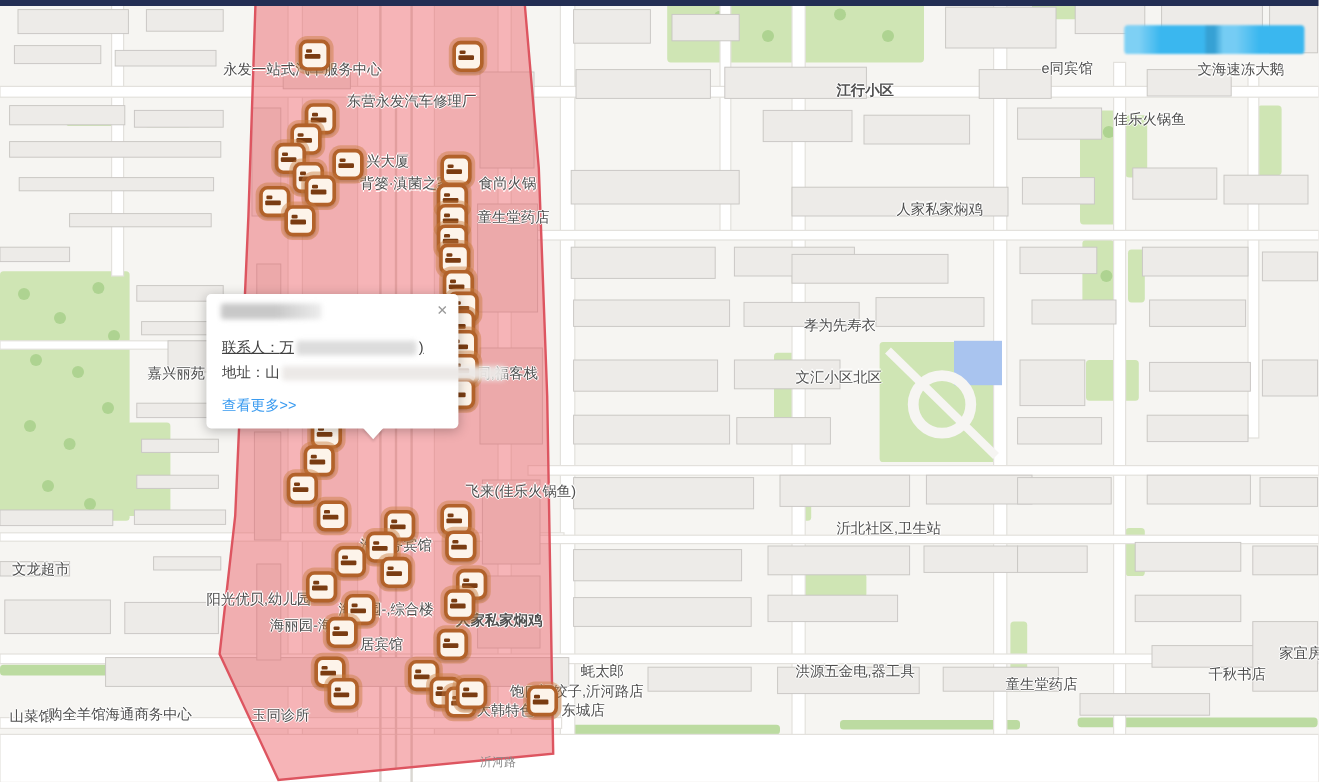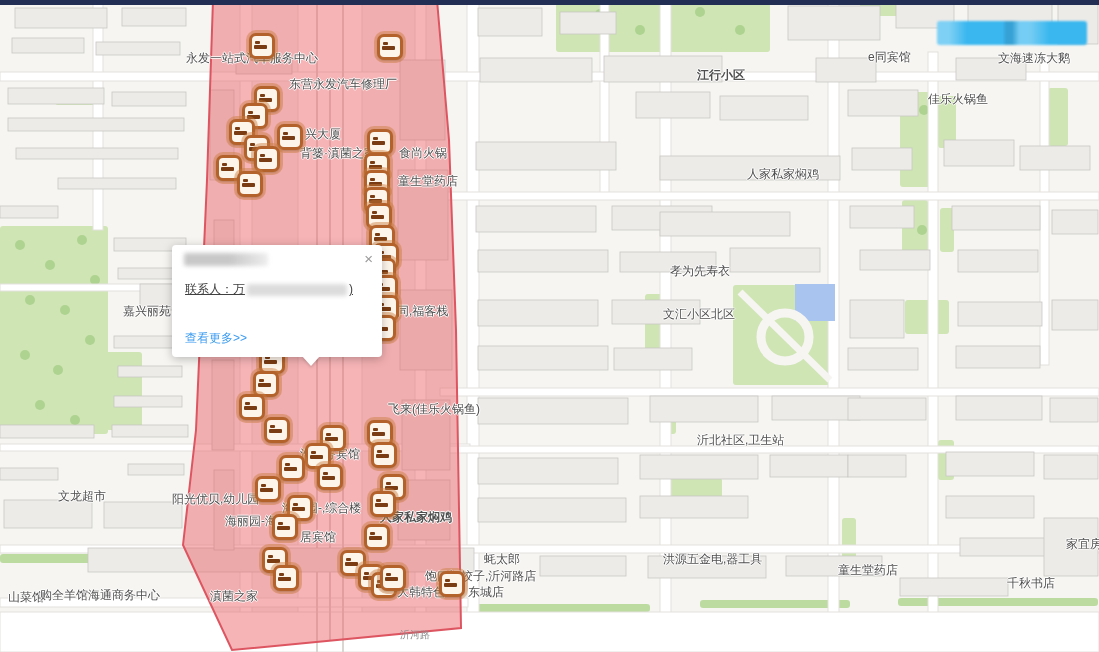--- a/index.html
+++ b/index.html
@@ -240,32 +240,32 @@
       <div class="map-label" style="left: 399px; top: 145px;">食尚火锅</div>
       <div class="map-label" style="left: 398px; top: 173px;">童生堂药店</div>
       <div class="map-label" style="left: 385px; top: 303px;">胡同,福客栈</div>
       <div class="map-label" style="left: 388px; top: 401px;">飞来(佳乐火锅鱼)</div>
       <div class="map-label" style="left: 300px; top: 446px;">浩商务宾馆</div>
       <div class="map-label" style="left: 160px; top: 491px; padding-left: 12px;">阳光优贝,幼儿园</div>
       <div class="map-label" style="left: 282px; top: 500px;">海丽园-,综合楼</div>
       <div class="map-label" style="left: 225px; top: 513px;">海丽园-海</div>
       <div class="map-label" style="left: 300px; top: 529px;">居宾馆</div>
       <div class="map-label" style="left: 380px; top: 509px; font-weight: bold;">人家私家焖鸡</div>
-      <div class="map-label" style="left: 10px; top: 488px; margin-left: 48px;">文龙超市</div>
+      <div class="map-label" style="left: 10px; top: 466px;">文龙超市</div>
       <div class="map-label" style="left: 123px; top: 303px;">嘉兴丽苑</div>
-      <div class="map-label" style="left: 210px; top: 588px;">滇菌之家</div>
+      <div class="map-label" style="left: 210px; top: 588px;">玉同诊所</div>
       <div class="map-label" style="left: 8px; top: 589px;">山菜馆</div>
       <div class="map-label" style="left: 40px; top: 587px;">购全羊馆海通商务中心</div>
       <div class="map-label" style="left: 484px; top: 551px;">蚝太郎</div>
       <div class="map-label" style="left: 425px; top: 568px;">饱口福饺子,沂河路店</div>
       <div class="map-label" style="left: 397px; top: 584px;">大韩特色</div>
       <div class="map-label" style="left: 468px; top: 584px;">东城店</div>
       <div class="map-label" style="left: 663px; top: 551px;">洪源五金电,器工具</div>
       <div class="map-label" style="left: 838px; top: 562px;">童生堂药店</div>
-      <div class="map-label" style="left: 1007px; top: 554px; margin-top: 21px;">千秋书店</div>
+      <div class="map-label" style="left: 1007px; top: 554px;">千秋书店</div>
       <div class="map-label" style="left: 1066px; top: 536px;">家宜房</div>
       <div class="map-label" style="left: 697px; top: 67px; font-weight: bold;">江行小区</div>
       <div class="map-label" style="left: 868px; top: 49px;">e同宾馆</div>
       <div class="map-label" style="left: 928px; top: 91px;">佳乐火锅鱼</div>
       <div class="map-label" style="left: 998px; top: 50px;">文海速冻大鹅</div>
       <div class="map-label" style="left: 747px; top: 166px;">人家私家焖鸡</div>
       <div class="map-label" style="left: 670px; top: 215px; margin-top: 48px;">孝为先寿衣</div>
       <div class="map-label" style="left: 663px; top: 306px;">文汇小区北区</div>
       <div class="map-label" style="left: 697px; top: 432px;">沂北社区,卫生站</div>
       <div class="map-label road" style="left: 400px; top: 628px;">沂河路</div>
@@ -316,19 +316,22 @@
       <div class="marker" style="left: 393px; top: 578px;"></div>
       <div class="marker" style="left: 452px; top: 584px;"></div>
     </div>
 
   <div class="popup">
     <div class="popup-title-blur"></div>
     <button class="popup-close">×</button>
     <div class="popup-row row-contact">
       <span>联系人：</span><span>万</span><span class="blur-bar bar-contact"></span><span>)</span>
     </div>
+    <div class="popup-row row-address">
+      <span>地址：</span><span>山</span><span class="blur-bar bar-address"></span>
+    </div>
     <a class="popup-more">查看更多&gt;&gt;</a>
     <div class="popup-arrow"></div>
   </div>
 
   <div class="top-bar"></div>
   <div class="top-button"></div>
 </div>
 
 </body></html>

